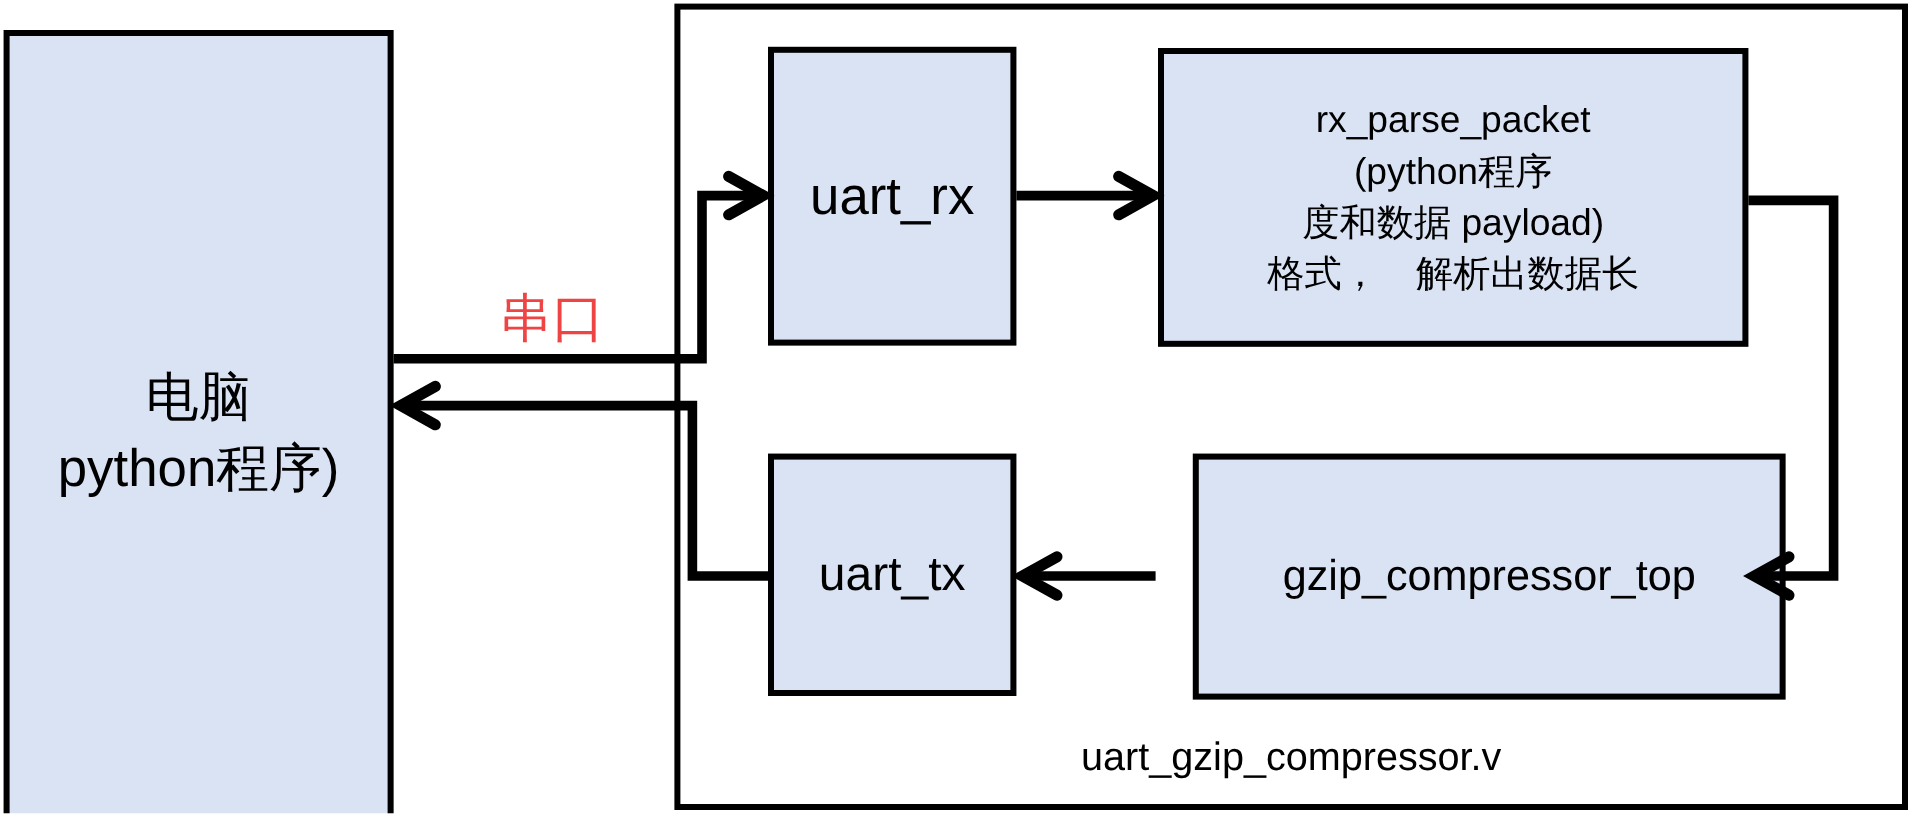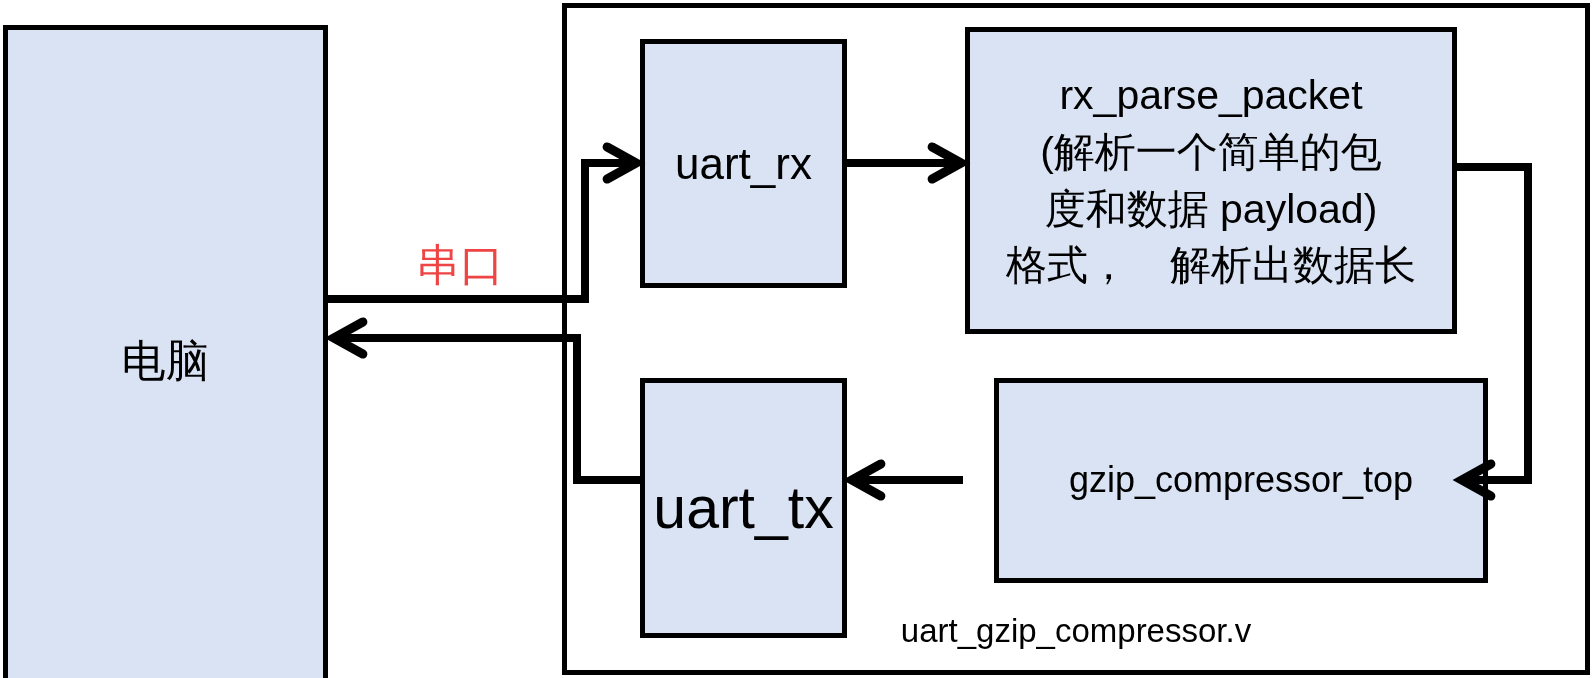--- a/index.html
+++ b/index.html
@@ -42,27 +42,27 @@
   }
   .outer-box {
     left: 562px; top: 3px; width: 1028px; height: 672px;
   }
   .uart-rx-box {
     left: 640px; top: 39px; width: 207px; height: 249px;
     font-size: 44px;
     text-align: center;
   }
   .rx-parse-box {
-    left: 965px; top: 27px; width: 492px; height: 307px;
-    font-size: 41px;
+    left: 965px; top: 40px; width: 492px; height: 249px;
+    font-size: 31px;
     line-height: 1.38;
   }
   .uart-tx-box {
-    left: 640px; top: 378px; width: 207px; height: 260px;
-    font-size: 59px;
+    left: 640px; top: 378px; width: 207px; height: 202px;
+    font-size: 40px;
   }
   .gzip-box {
     left: 963px; top: 378px; width: 494px; height: 205px;
     font-size: 36px;
     line-height: 1.45;
     margin-left: 31px;
   }
   .serial-label {
     position: absolute;
     left: 390px; top: 236px; width: 140px;
@@ -85,31 +85,32 @@
     pointer-events: none;
   }
 </style>
 </head>
 <body>
 
 <div class="canvas">
 
   <div class="box filled center-text computer-box">
     <div>电脑</div>
+    <div>python程序)</div>
   </div>
 
   <div class="box hollow outer-box"></div>
 
   <div class="box filled center-text uart-rx-box">
     <div>uart_rx</div>
   </div>
 
   <div class="box filled center-text rx-parse-box">
     <div>rx_parse_packet</div>
-    <div>(解析一个简单的包</div>
+    <div>(python程序</div>
     <div>度和数据 payload)</div>
     <div>格式，　解析出数据长</div>
   </div>
 
   <div class="box filled center-text uart-tx-box">
     <div>uart_tx</div>
   </div>
 
   <div class="box filled center-text gzip-box">
     <div>gzip_compressor_top</div>

